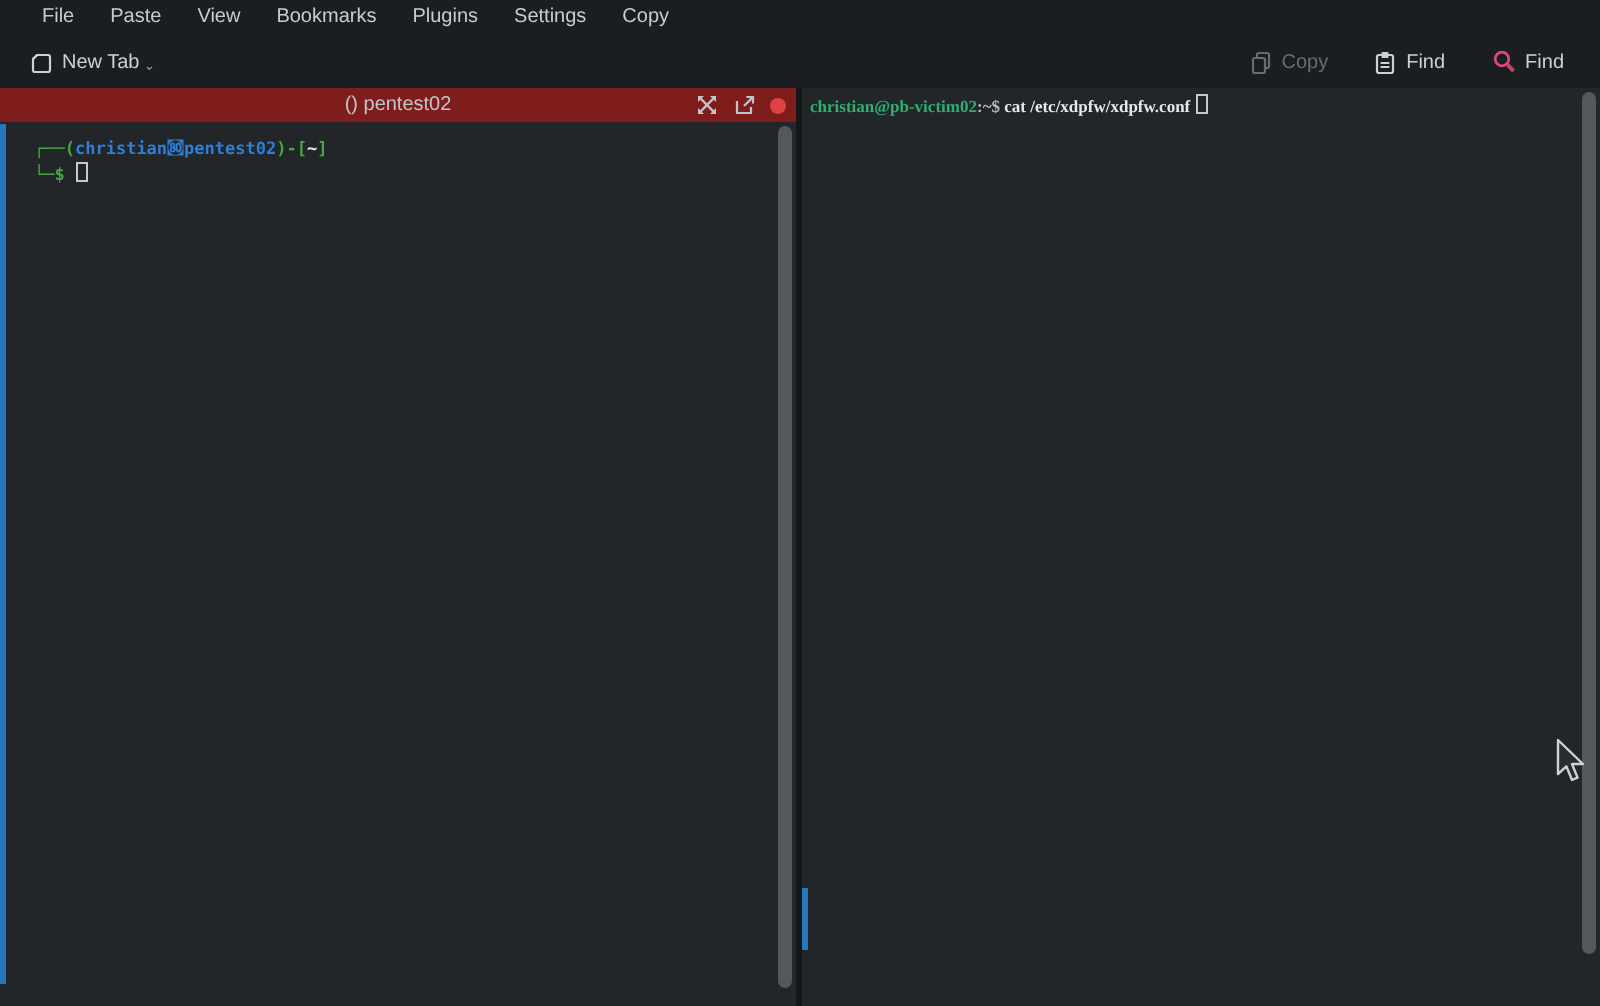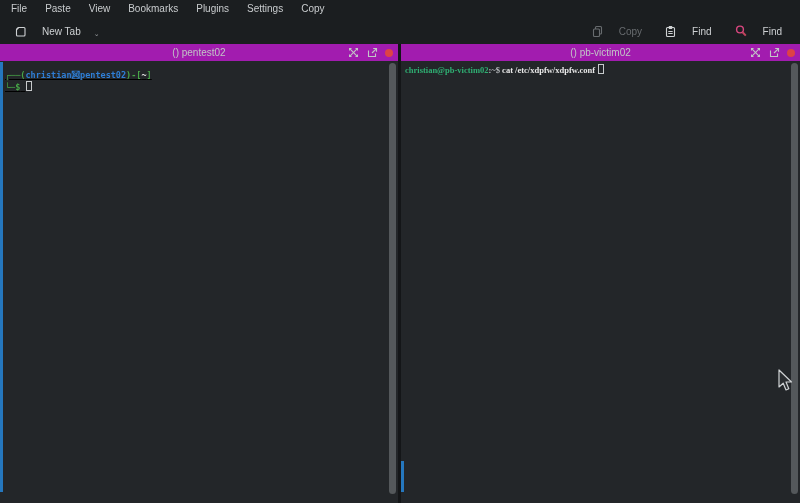--- a/index.html
+++ b/index.html
@@ -4,49 +4,49 @@
 <style>
   * { margin:0; padding:0; box-sizing:border-box; }
   html,body { background:#101214; }
   .window {
     position:relative; width:800px; height:503px;
     background:#1b1e20; overflow:hidden;
     font-family:"Liberation Sans","DejaVu Sans",sans-serif;
     -webkit-font-smoothing:antialiased;
   }
   
-  .menubar { height:18px; display:flex; align-items:center; padding-left:2px; background:#1b1e20; }
+  .menubar { height:18px; display:flex; align-items:center; padding-left:12px; background:#1b1e20; }
   .menu-item { padding:0 9px; font-size:10px; color:#c9ccce; line-height:18px; cursor:default; }
   
   .toolbar { height:26px; display:flex; align-items:center; padding:0 8px; background:#1b1e20; }
-  .tool-btn { display:flex; align-items:center; gap:15px; font-size:10px; color:#ced1d3; padding:3px 6px; border-radius:3px; }
+  .tool-btn { display:flex; align-items:center; gap:4px; font-size:10px; color:#ced1d3; padding:3px 6px; border-radius:3px; }
   .tool-btn.disabled { color:#686c6f; }
   .tool-btn .mini-caret { font-size:7px; color:#9a9da0; margin-left:-2px; align-self:flex-end; line-height:8px; }
   .toolbar-spacer { flex:1; }
   .right-group { display:flex; align-items:flex-end; gap:10px; padding-right:4px; }
   svg.icon { display:block; }
   
   .splits { display:flex; height:459px; }
   .pane { display:flex; flex-direction:column; }
   .pane-left { width:398px; }
   .pane-divider { width:3px; background:#141618; }
   .pane-right { flex:1; }
   .pane-header {
-    height:17px; background:#a21caf; position:relative;
+    height:17px; background:#7f1d1d; position:relative;
     display:flex; align-items:center; justify-content:center;
   }
   .pane-title { font-size:10px; color:#c2c5c7; }
   .pane-header-icons { position:absolute; right:5px; top:0; bottom:0; display:flex; align-items:center; gap:7px; }
   .close-dot { width:8px; height:8px; border-radius:50%; background:#dd4247; }
   .pane-body {
     flex:1; position:relative; background:#232629; overflow:hidden;
     font-family:"DejaVu Sans Mono","Liberation Mono",monospace;
     font-size:8.5px; line-height:12px; font-weight:bold;
   }
-  .term-content-left { padding:8px 0 0 5px; white-space:pre;text-decoration:underline; }
+  .term-content-left { padding:8px 0 0 17px; white-space:pre; }
   .term-content-right { padding:3px 0 0 4px; white-space:pre;font-family:Liberation Serif, serif; }
   .kali-green { color:#47a747; }
   .kali-blue  { color:#2e7ed6; }
   .fg-white   { color:#e8e8e8; }
   .fg-gray    { color:#b9bdc0; }
   .bash-green { color:#2fae72; }
   .cursor-hollow {
     display:inline-block; width:6px; height:10px;
     border:1px solid #c7cacc; vertical-align:-1px; margin-left:1px;
   }
@@ -143,39 +143,20 @@
       <div class="pane-body">
         <div class="highlight-left"></div>
         <div class="term-content-left"><span class="kali-green">┌──(</span><span class="kali-blue">christian㉏pentest02</span><span class="kali-green">)-[</span><span class="fg-white">~</span><span class="kali-green">]</span><br><span class="kali-green">└─$</span><span> </span><span class="cursor-hollow"></span></div>
         <div class="scroll-thumb"></div>
       </div>
     </div>
 
     <div class="pane-divider"></div>
 
     <div class="pane pane-right">
-      <div class="pane-header">
-        <span class="pane-title">() pb-victim02</span>
-        <div class="pane-header-icons">
-          <svg class="icon" width="11" height="11" viewBox="0 0 11 11">
-            <line x1="2.2" y1="2.2" x2="8.8" y2="8.8" stroke="#c2c5c7" stroke-width="1.1"></line>
-            <line x1="8.8" y1="2.2" x2="2.2" y2="8.8" stroke="#c2c5c7" stroke-width="1.1"></line>
-            <path d="M1 1 h3 l-3 3 Z" fill="#c2c5c7"></path>
-            <path d="M10 1 v3 l-3 -3 Z" fill="#c2c5c7"></path>
-            <path d="M1 10 v-3 l3 3 Z" fill="#c2c5c7"></path>
-            <path d="M10 10 h-3 l3 -3 Z" fill="#c2c5c7"></path>
-          </svg>
-          <svg class="icon" width="12" height="12" viewBox="0 0 12 12">
-            <path d="M2.5 3.5 v6 h7 v-3" fill="none" stroke="#c2c5c7" stroke-width="1.1"></path>
-            <path d="M6 6 L10.2 1.8" stroke="#c2c5c7" stroke-width="1.1"></path>
-            <path d="M7.2 1.5 h3.3 v3.3" fill="none" stroke="#c2c5c7" stroke-width="1.1"></path>
-          </svg>
-          <span class="close-dot"></span>
-        </div>
-      </div>
       <div class="pane-body">
         <div class="highlight-right"></div>
         <div class="term-content-right"><span class="bash-green">christian@pb-victim02</span><span class="fg-gray">:</span><span class="fg-gray">~</span><span class="fg-gray">$ </span><span class="fg-white">cat /etc/xdpfw/xdpfw.conf</span><span> </span><span class="cursor-hollow"></span></div>
         <div class="scroll-thumb"></div>
       </div>
     </div>
   </div>
 
   <svg class="mouse-cursor" width="16" height="24" viewBox="0 0 16 24">
     <path d="M2 1 L2 18 L6.2 14.2 L9 21 L11.8 19.8 L9 13 L14.5 13 Z" fill="#2a2d30" stroke="#cfd2d4" stroke-width="1.2" stroke-linejoin="round"></path>

